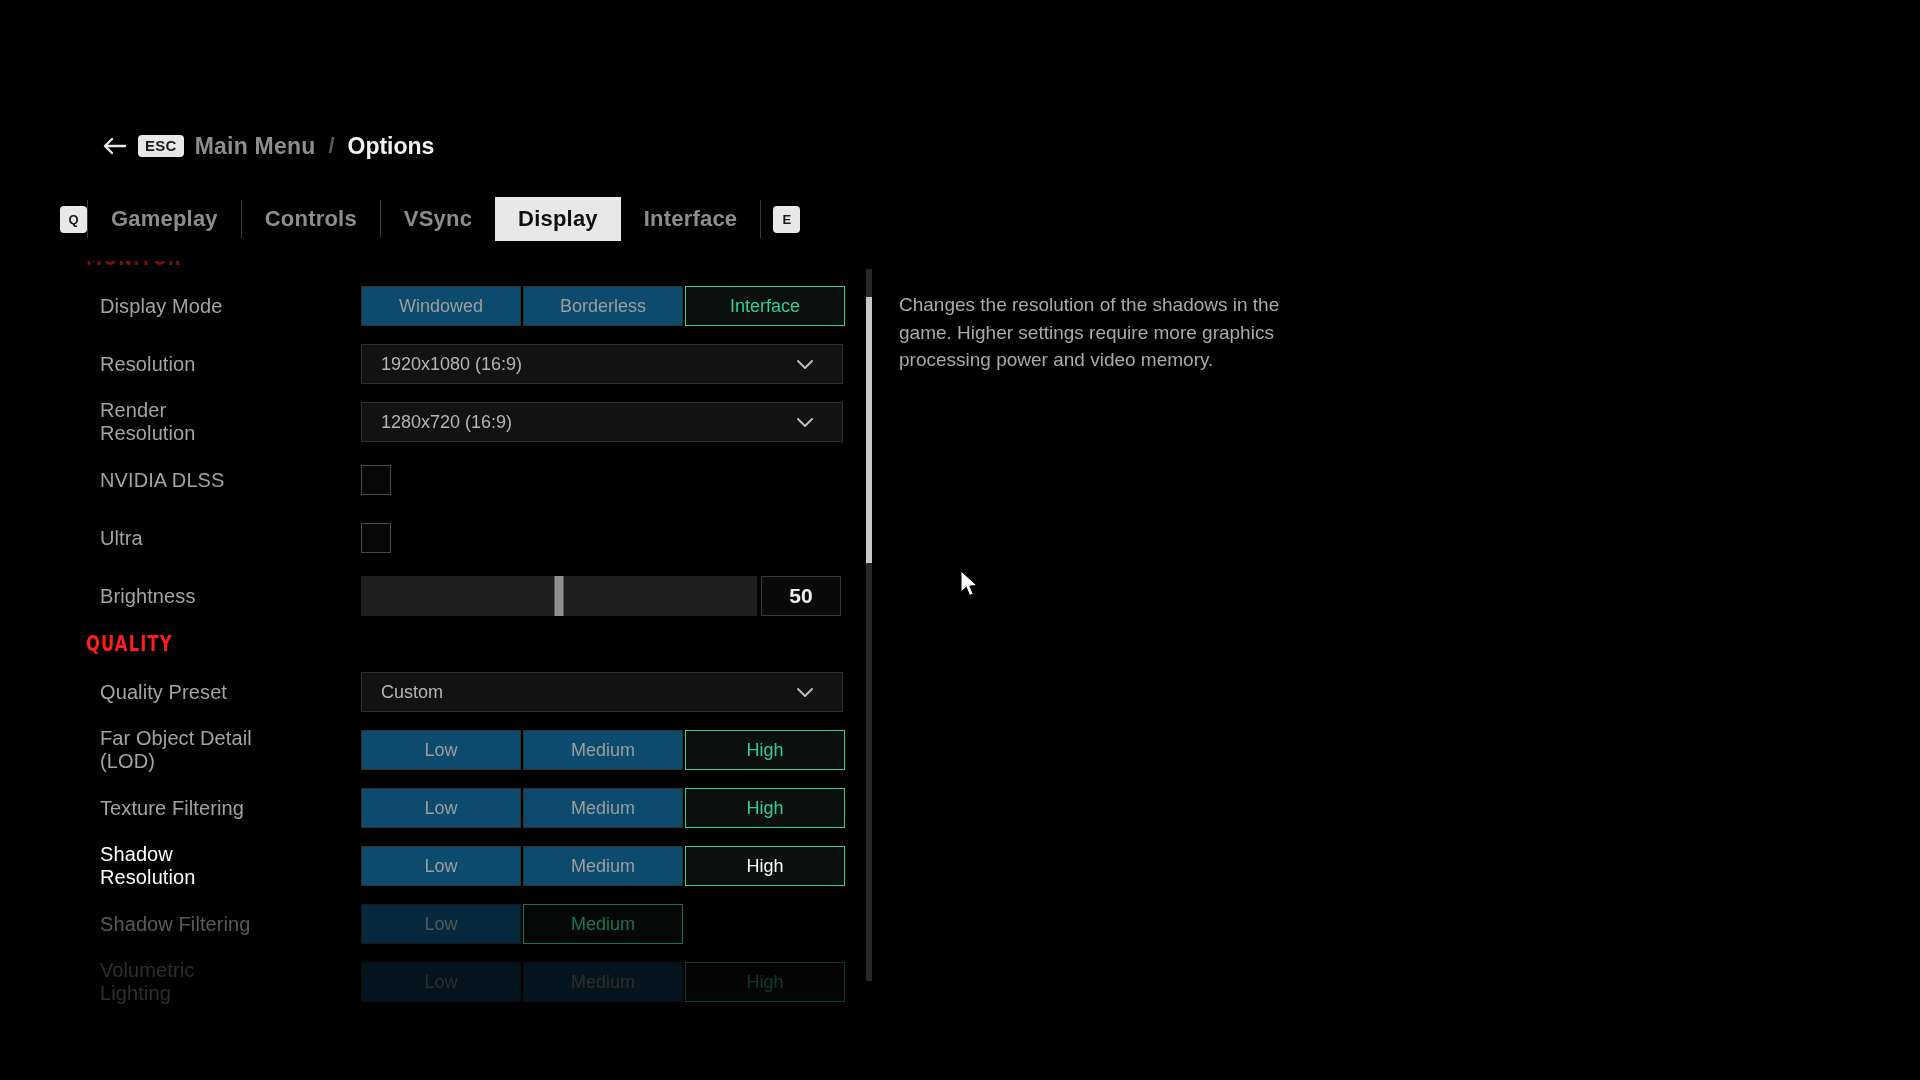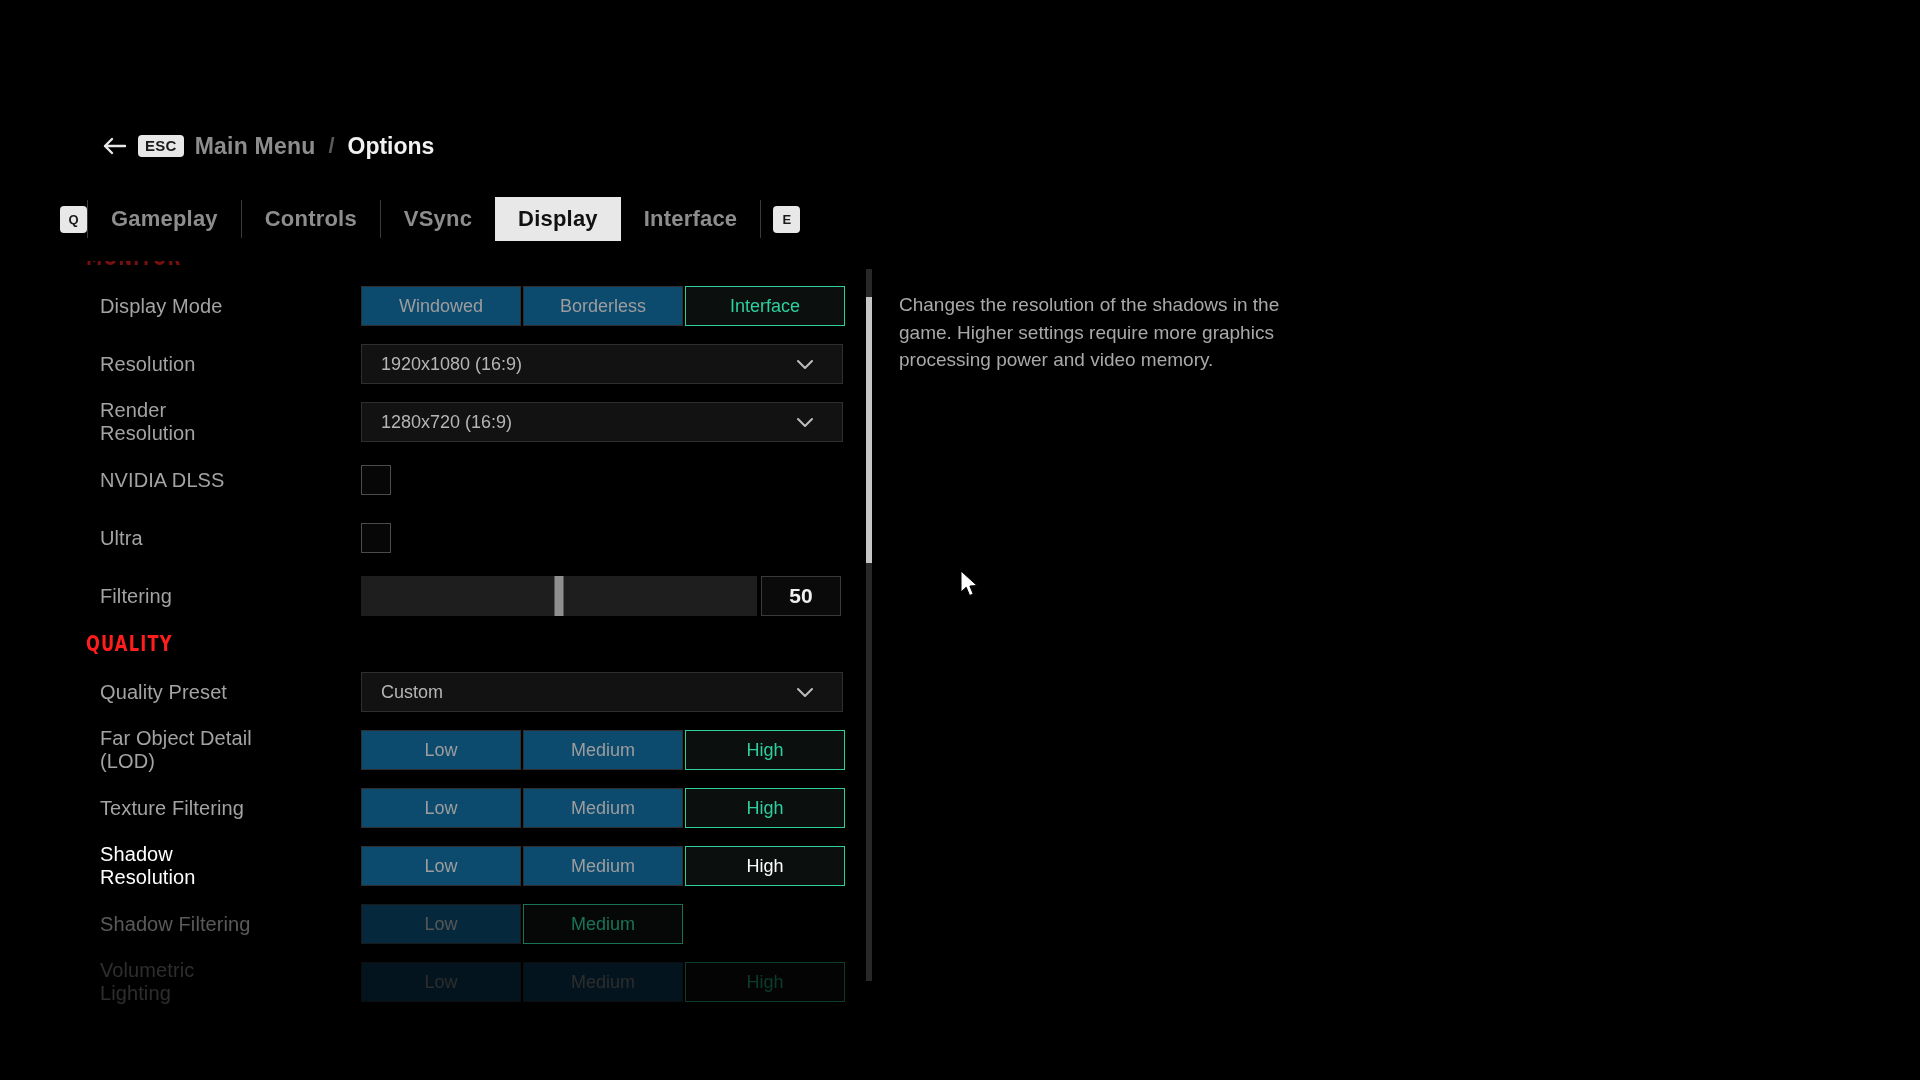--- a/index.html
+++ b/index.html
@@ -267,21 +267,21 @@
       </div>
 
       <div class="row">
         <div class="row-label">Ultra</div>
         <div class="row-control">
           <div class="checkbox"></div>
         </div>
       </div>
 
       <div class="row">
-        <div class="row-label">Filtering</div>
+        <div class="row-label">Brightness</div>
         <div class="row-control slider-wrap">
           <div class="slider-track">
             <div class="slider-thumb"></div>
           </div>
           <div class="slider-value">50</div>
         </div>
       </div>
 
       <div class="section-head">QUALITY</div>
 

